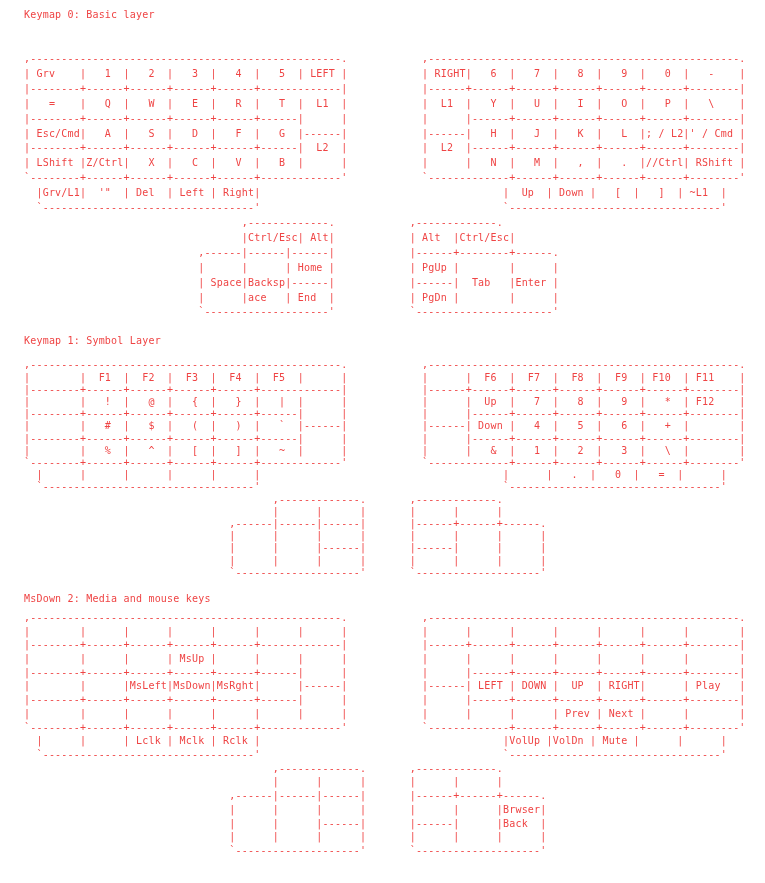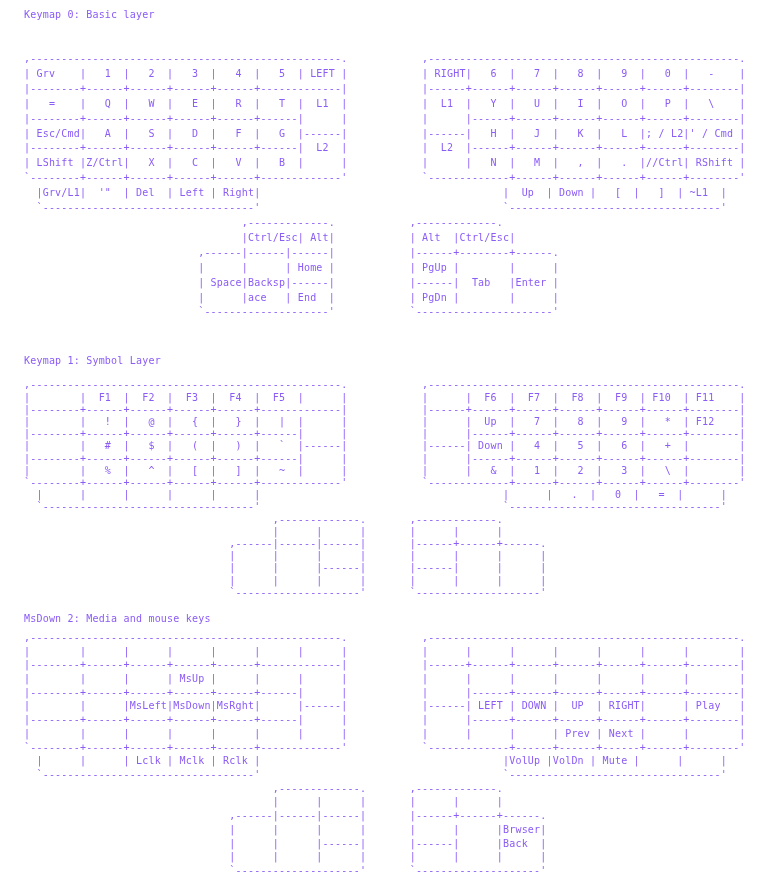--- a/index.html
+++ b/index.html
@@ -22,29 +22,29 @@
     letter-spacing: 0.2px;
   }
   pre.art {
     margin: 0;
     font-size: 10px;
     white-space: pre;
     letter-spacing: 0.2px;
   }
   .km0 { padding-top: 8px; }
   .km0 .art { margin-top: 30px; line-height: 14.9px; }
-  .km1 { margin-top: 34px; }
+  .km1 { margin-top: 14px; }
   .km1 .art { margin-top: 11px; line-height: 12.2px; }
   .km2 { margin-top: 13px; padding-left: 18px; }
   .km2 .art { margin-top: 5px; line-height: 13.7px; }
 </style>
 </head>
 <body style="background: rgb(255, 255, 255);">
 
-<div class="page" style="color: #8b5cf6;">
+<div class="page" style="color: #ef4444;">
 
   <section class="km km0">
     <div class="kmtitle">Keymap 0: Basic layer</div>
     <pre class="art">,--------------------------------------------------.            ,--------------------------------------------------.
 | Grv    |   1  |   2  |   3  |   4  |   5  | LEFT |            | RIGHT|   6  |   7  |   8  |   9  |   0  |   -    |
 |--------+------+------+------+------+-------------|            |------+------+------+------+------+------+--------|
 |   =    |   Q  |   W  |   E  |   R  |   T  |  L1  |            |  L1  |   Y  |   U  |   I  |   O  |   P  |   \    |
 |--------+------+------+------+------+------|      |            |      |------+------+------+------+------+--------|
 | Esc/Cmd|   A  |   S  |   D  |   F  |   G  |------|            |------|   H  |   J  |   K  |   L  |; / L2|' / Cmd |
 |--------+------+------+------+------+------|  L2  |            |  L2  |------+------+------+------+------+--------|

